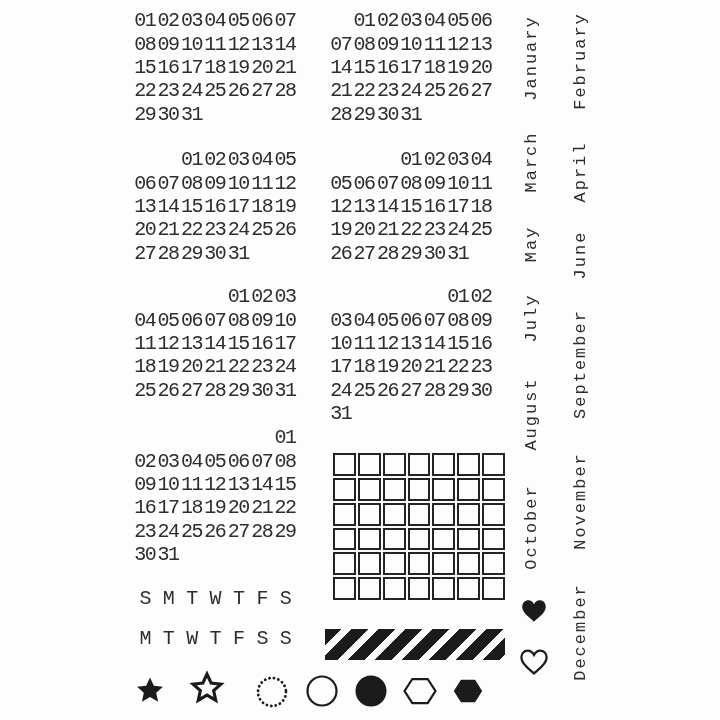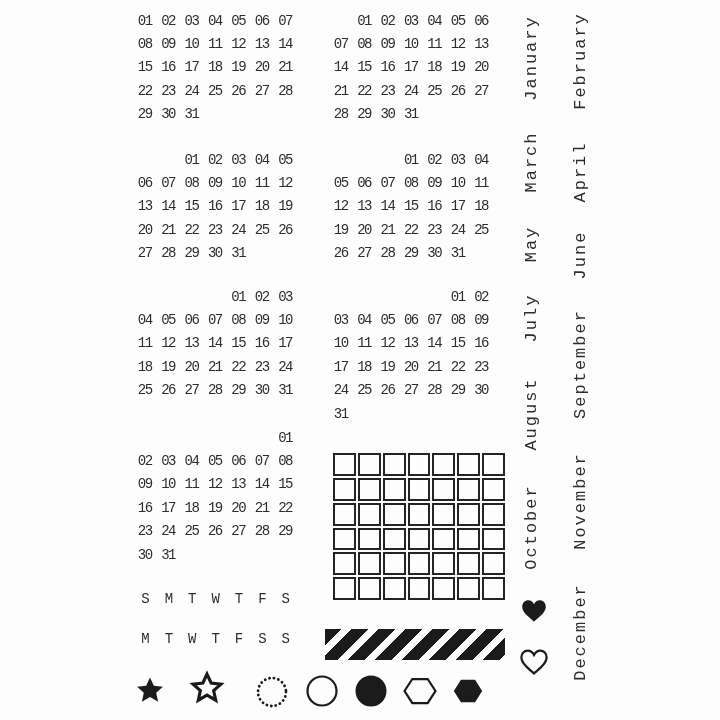--- a/index.html
+++ b/index.html
@@ -1,20 +1,20 @@
 <!DOCTYPE html>
 <html><head>
 <meta charset="utf-8">
 <style>
   html,body{margin:0;padding:0;background:#fdfdfd;}
   .sheet{position:relative;width:720px;height:720px;background:#fdfdfd;overflow:hidden;
          font-family:"Liberation Mono","DejaVu Sans Mono",monospace;}
   
   .cal{position:absolute;display:grid;grid-template-columns:repeat(7,23.4px);
-       grid-auto-rows:23.4px;color:#2d2d2d;font-size:14px;letter-spacing:-1.5px;}
+       grid-auto-rows:23.4px;color:#2d2d2d;font-size:20px;letter-spacing:-1.5px;}
   .cal span{display:flex;align-items:center;justify-content:center;}
   
   .month{position:absolute;transform:translate(-50%,-50%) rotate(-90deg);
          white-space:nowrap;color:#2d2d2d;font-size:17px;letter-spacing:2px;}
   
   .bgrid{position:absolute;left:333px;top:453px;width:172px;height:147px;display:grid;
          grid-template-columns:repeat(7,1fr);grid-template-rows:repeat(6,1fr);gap:2px;}
   .bgrid div{border:2px solid #242424;background:#fdfdfd;}
   
   .tape{position:absolute;left:325px;top:629px;width:180px;height:31px;

